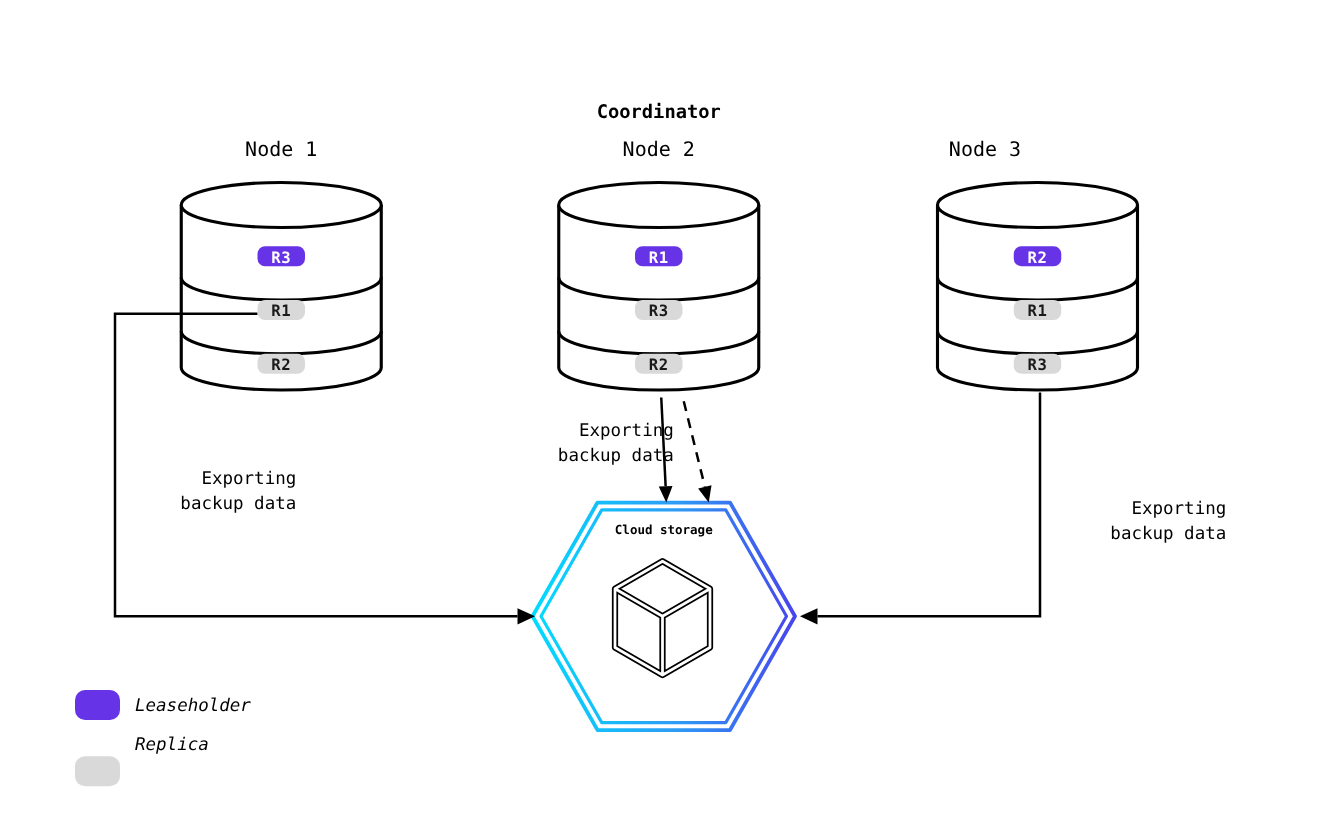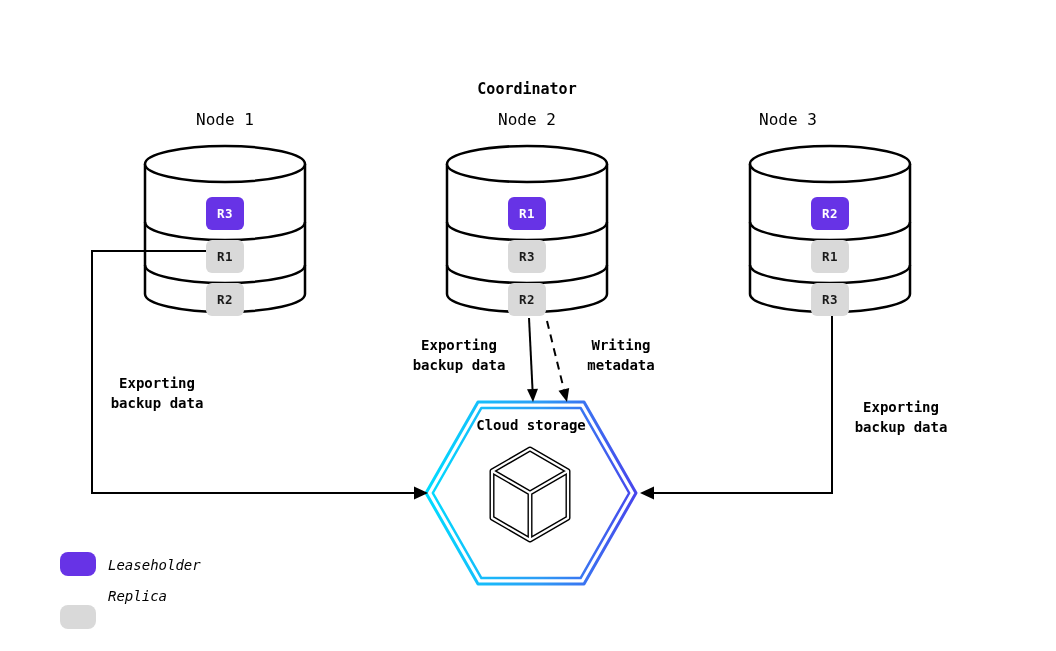--- a/index.html
+++ b/index.html
@@ -9,33 +9,33 @@
   }
   .title{
     position:absolute;left:427px;top:33px;width:200px;text-align:center;
     font-size:15px;font-weight:bold;line-height:20px;
   }
   .node-label{
     position:absolute;width:120px;text-align:center;top:64px;
     font-size:16px;line-height:20px;
   }
   .badge{
-    position:absolute;width:38px;height:33px;border-radius:6px;
+    position:absolute;width:38px;height:16px;border-radius:6px;
     display:flex;align-items:center;justify-content:center;
     font-size:12.5px;font-weight:bold;letter-spacing:0.5px;
   }
   .badge.leaseholder{background:#6733E6;color:#fff;}
   .badge.replica{background:#D9D9D9;color:#1a1a1a;}
   .cloud-label{
     position:absolute;left:451px;top:372px;width:160px;text-align:center;
-    font-size:14px;font-weight:bold;line-height:14px;
+    font-size:10px;font-weight:bold;line-height:14px;
   }
   .edge-label{
-    position:absolute;width:160px;text-align:center;
-    font-size:14px;line-height:20px;font-weight:bold;
+    position:absolute;width:160px;text-align:right;
+    font-size:14px;line-height:20px;
   }
   .legend-swatch{
     position:absolute;left:60px;width:36px;height:24px;border-radius:8px;
   }
   .legend-swatch.leaseholder{background:#6733E6;}
   .legend-swatch.replica{background:#D9D9D9;}
   .legend-label{
     position:absolute;left:108px;font-size:14px;line-height:20px;font-style:italic;
   }
   svg{position:absolute;left:0;top:0;}
@@ -127,24 +127,20 @@
   <div class="cloud-label">Cloud storage</div>
 
   <div class="edge-label" style="left:77px;top:327px">
     <div>Exporting</div>
     <div>backup data</div>
   </div>
   <div class="edge-label" style="left:379px;top:289px">
     <div>Exporting</div>
     <div>backup data</div>
   </div>
-  <div class="edge-label" style="left:541px;top:289px">
-    <div>Writing</div>
-    <div>metadata</div>
-  </div>
   <div class="edge-label" style="left:821px;top:351px">
     <div>Exporting</div>
     <div>backup data</div>
   </div>
 
   <div class="legend-swatch leaseholder" style="top:506px"></div>
   <div class="legend-label" style="top:509px">Leaseholder</div>
   <div class="legend-swatch replica" style="top:559px"></div>
   <div class="legend-label" style="top:540px">Replica</div>
 

